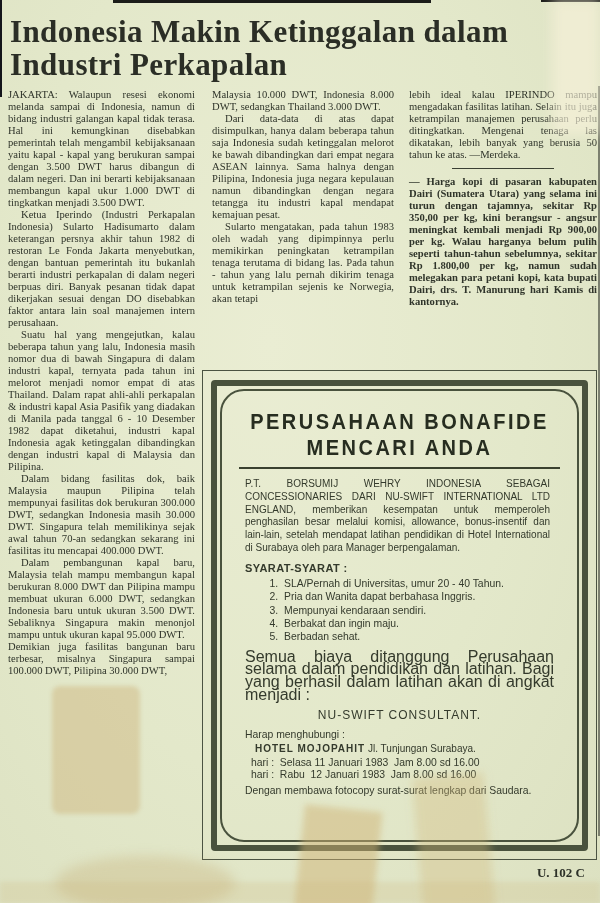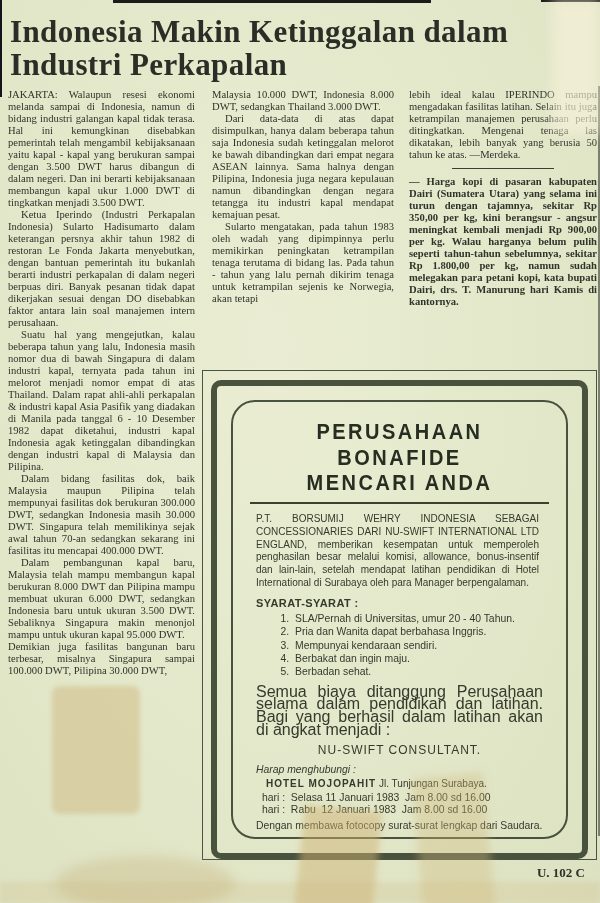--- a/index.html
+++ b/index.html
@@ -42,22 +42,22 @@
   
   .ad-outer{
     flex:none;height:490px;box-sizing:border-box;
     border:1.5px solid #4b5342;
     padding:9px 8px 8px 8px;
     display:flex;flex-direction:column;
   }
   .ad-frame{
     flex:1;
     border:6px solid #49523d;
-    border-radius:10px;
-    padding:14px;
+    border-radius:4px;
+    padding:3px;
   }
   .ad-frame-inner{
     height:100%;box-sizing:border-box;
     border:2px solid #49523d;
     border-radius:24px;
     padding:10px 23px 4px 23px;
     overflow:hidden;
     font-family:"Liberation Sans","DejaVu Sans",sans-serif;
     color:#343a2c;
   }
@@ -69,21 +69,21 @@
     transform:scaleY(1.08);
   }
   .ad-divider{border:0;border-top:2.5px solid #3a412f;margin:9px -6px 9px -6px;}
   .ad-intro{font-size:10px;line-height:12.8px;text-align:justify;margin:0 4px 7px 0;}
   .ad-syarat{font-weight:bold;font-size:11px;letter-spacing:.4px;margin:4px 0 3px 0;}
   .ad-list{margin:0 0 7px 0;padding-left:36px;font-size:10.4px;line-height:13.4px;}
   .ad-list li{padding-left:3px;}
   .ad-note{font-size:16px;line-height:12.6px;text-align:justify;margin:0 0 5px 0;}
   .ad-consultant{text-align:center;font-weight:normal;font-size:12px;letter-spacing:1px;margin:7px 0;}
   .ad-join{font-size:10.4px;margin:0 0 4px 0;}
-  .ad-contact{font-size:10.4px;margin:0 0 3px 0;font-style:italic;}
+  .ad-contact{font-size:10.4px;margin:0 0 3px 0;}
   .ad-hotel{font-size:10px;margin:0 0 3px 10px;}
   .ad-hotel .hotel-name{font-weight:bold;letter-spacing:1px;}
   .ad-day{font-size:10.4px;margin:0 0 1px 6px;white-space:pre-wrap;}
   .ad-closing{font-size:10.4px;line-height:12.8px;margin:5px 0 0 0;}
   .ad-code{
     text-align:right;font-family:"Liberation Serif",serif;font-weight:bold;
     font-size:13px;color:#2d3128;padding:5px 12px 0 0;
   }
 
   

